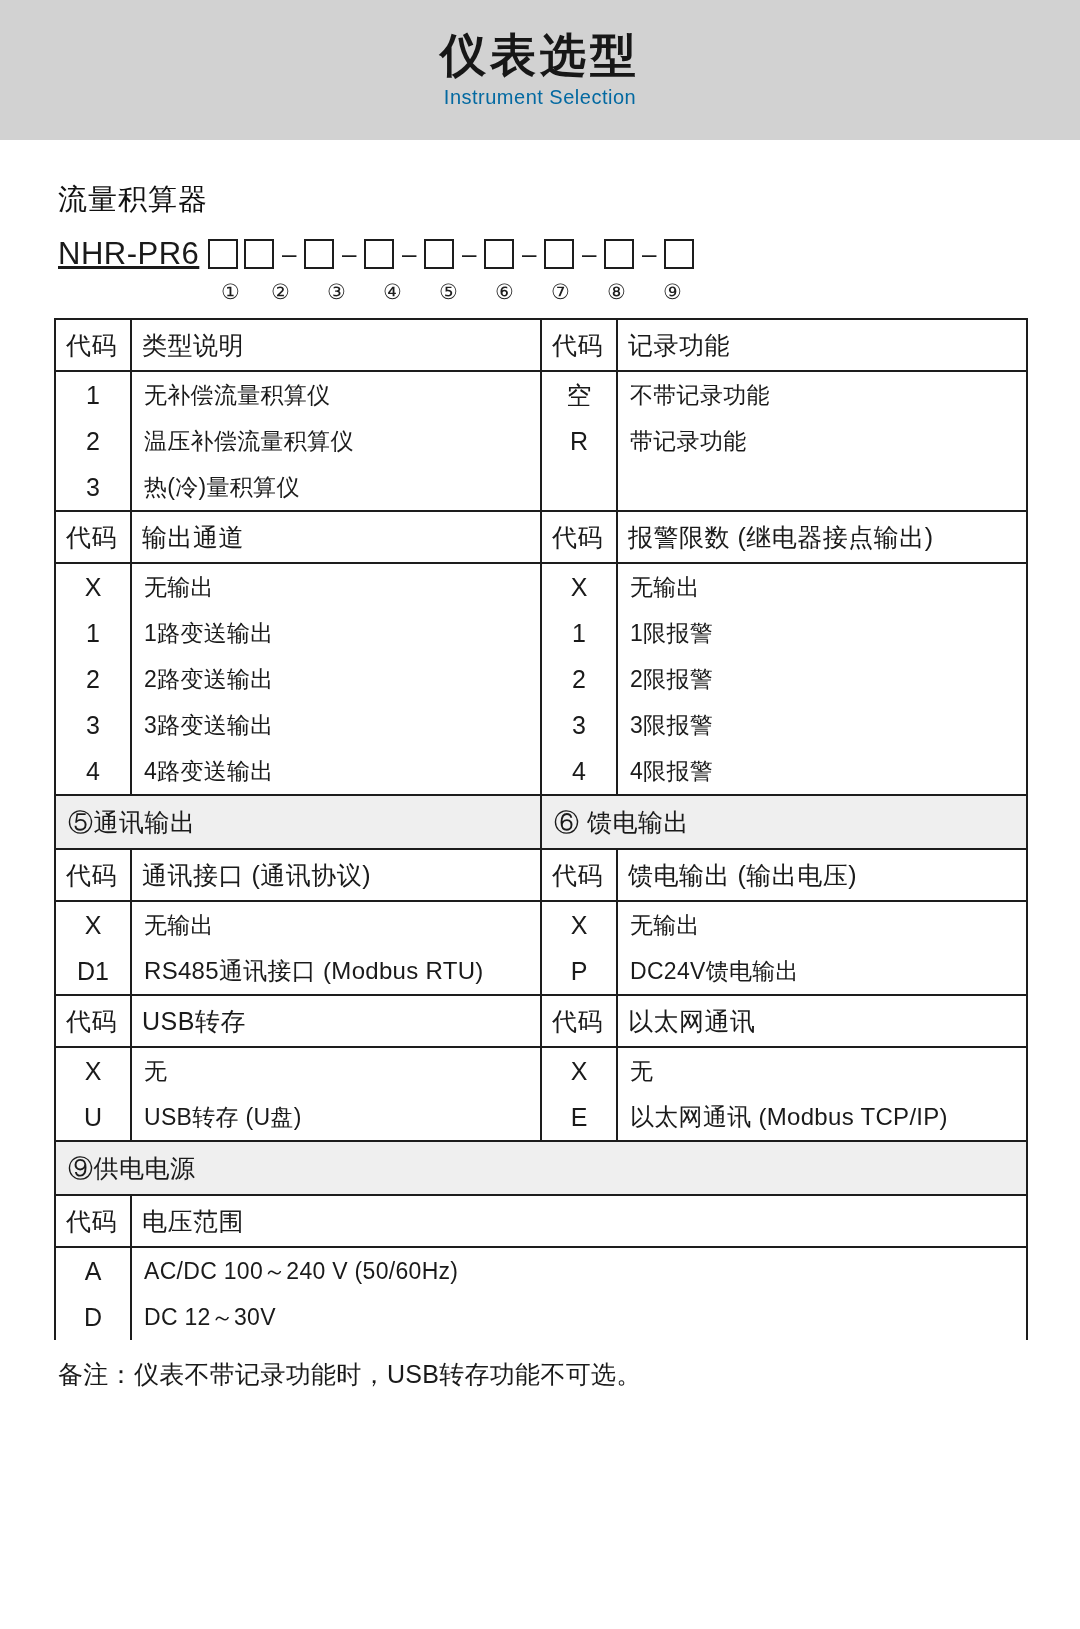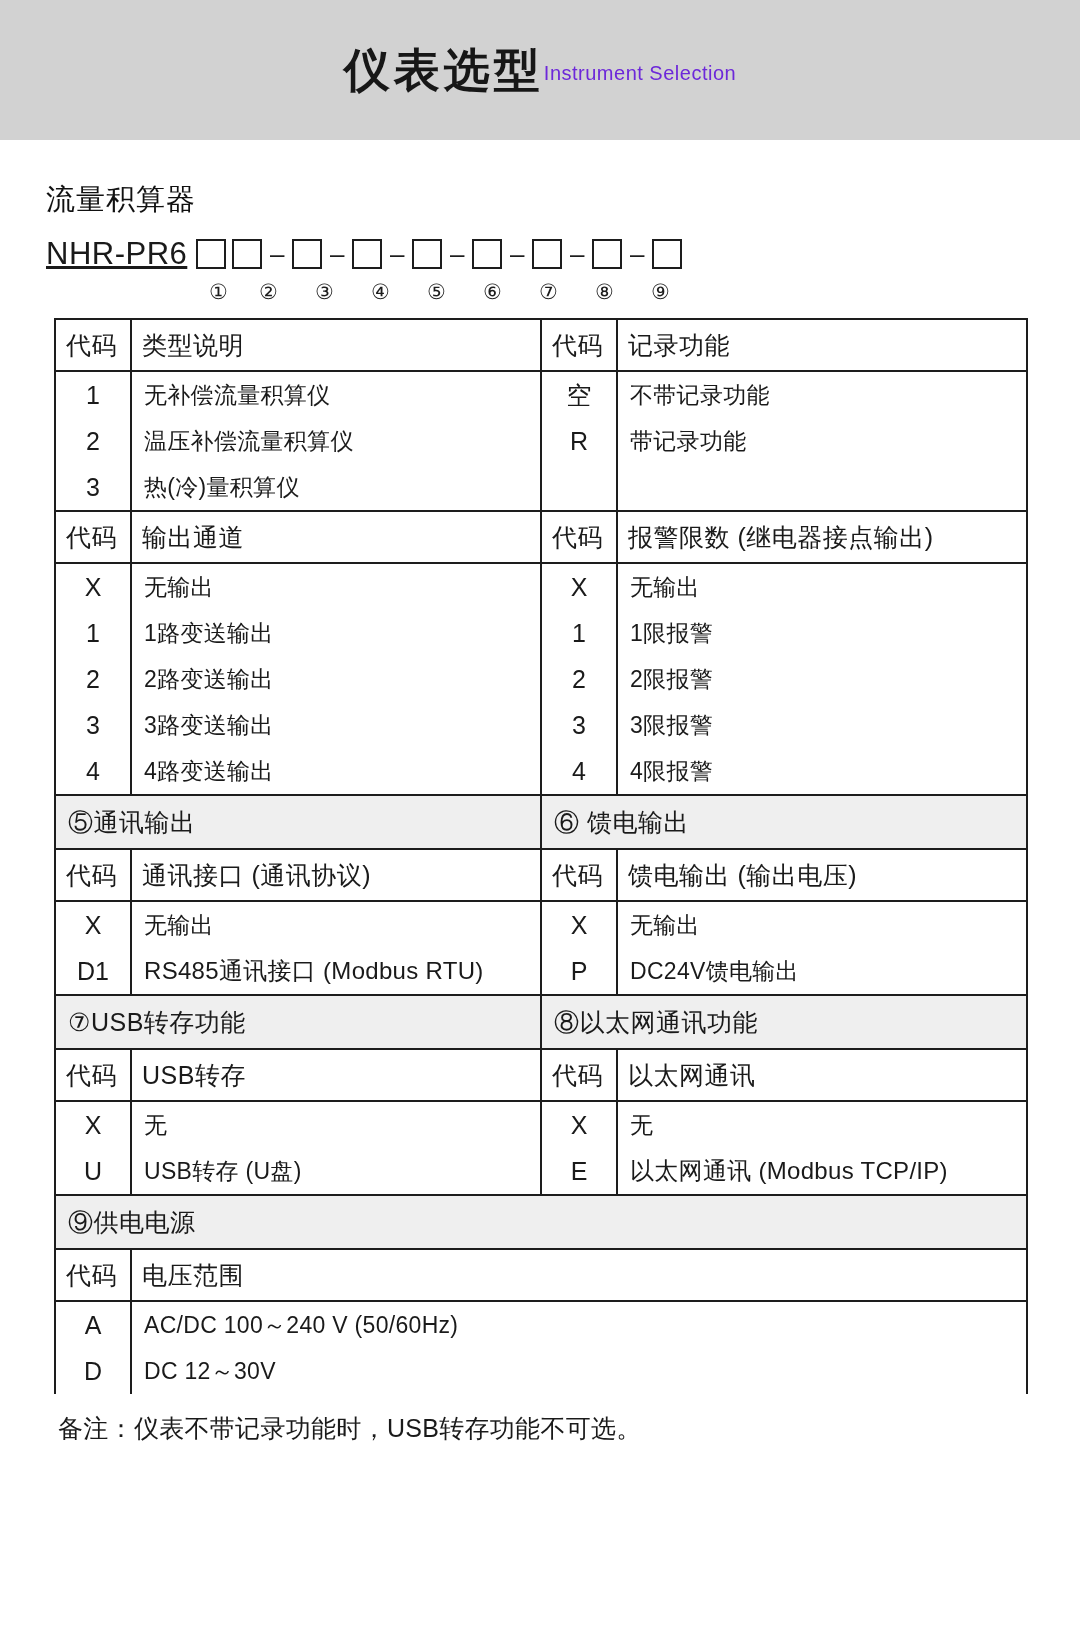--- a/index.html
+++ b/index.html
@@ -19,40 +19,40 @@
     width: 1080px;
     height: 1629px;
     box-sizing: border-box;
   }
   
   .banner {
     width: 1080px;
     height: 140px;
     background: #d2d2d2;
     display: flex;
-    flex-direction: row;
+    flex-direction: column;
     align-items: center;
     justify-content: center;
   }
   .banner-title {
     font-size: 46px;
     font-weight: bold;
     letter-spacing: 4px;
     color: #171717;
     line-height: 1.05;
   }
   .banner-sub {
     margin-top: 6px;
     font-size: 20px;
-    color: #6d28d9;
+    color: #0369a1;
     letter-spacing: 0.5px;
   }
   
   .model-block {
-    padding: 40px 0 0 46px;
+    padding: 40px 0 0 58px;
   }
   .product-name {
     font-size: 29px;
     letter-spacing: 1px;
     color: #111;
     margin-bottom: 12px;
   }
   .code-row {
     display: flex;
     align-items: center;
@@ -272,24 +272,20 @@
       <td class="desc-cell nb">无输出</td>
     </tr>
     <tr>
       <td class="code-cell nb">D1</td>
       <td class="desc-cell nb" style="font-size:24px">RS485通讯接口 (Modbus RTU)</td>
       <td class="code-cell nb">P</td>
       <td class="desc-cell nb">DC24V馈电输出</td>
     </tr>
 
     <tr>
-      <td class="sec-head" colspan="2" style="border-top:2px solid #1d1d1d">⑦USB转存功能</td>
-      <td class="sec-head" colspan="2" style="border-top:2px solid #1d1d1d">⑧以太网通讯功能</td>
-    </tr>
-    <tr>
       <td class="colhead">代码</td>
       <td class="colhead">USB转存</td>
       <td class="colhead">代码</td>
       <td class="colhead">以太网通讯</td>
     </tr>
     <tr>
       <td class="code-cell nb">X</td>
       <td class="desc-cell nb">无</td>
       <td class="code-cell nb">X</td>
       <td class="desc-cell nb">无</td>

